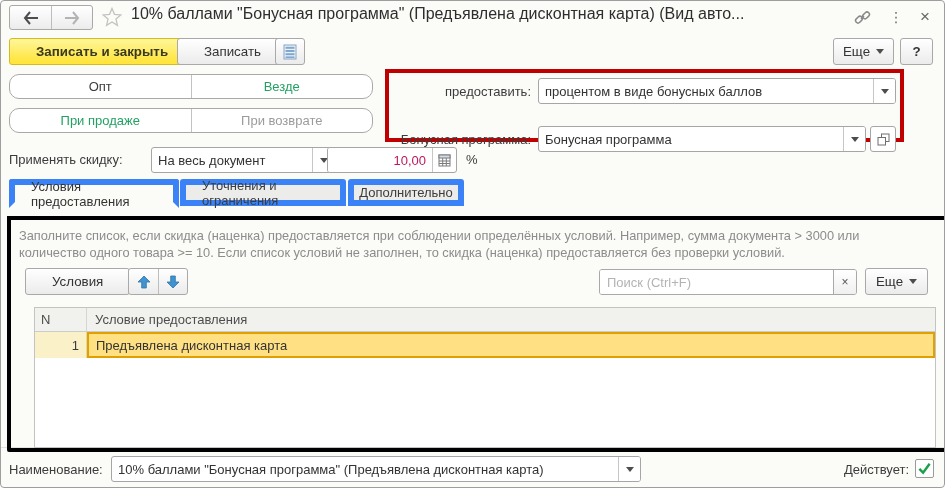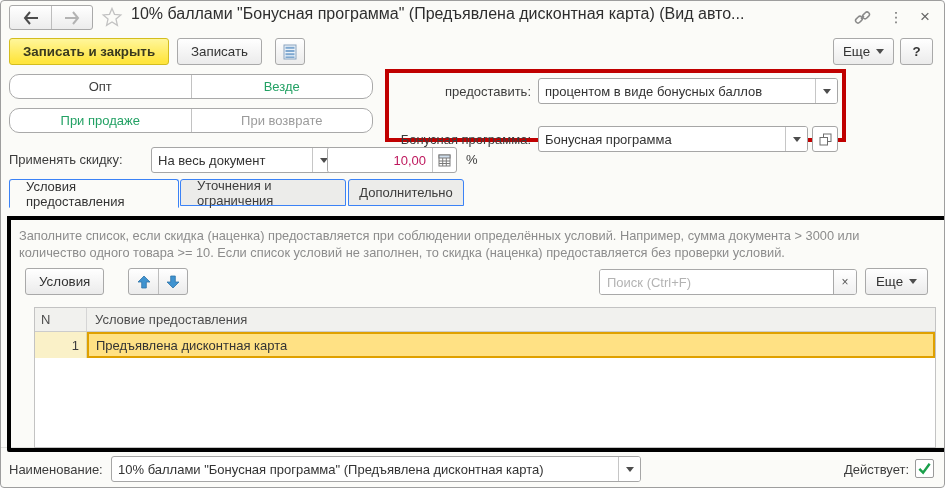--- a/index.html
+++ b/index.html
@@ -16,21 +16,21 @@
   .navbtn + .navbtn { border-left:1px solid #bdbdbd; }
   .star { position:absolute; left:100px; top:5px; width:22px; height:22px; }
   .wtitle { position:absolute; left:130px; top:4px; width:715px; font-size:16px; color:#2e2e2e; white-space:nowrap; overflow:hidden; }
   .t-ico { position:absolute; top:7px; width:18px; height:18px; display:flex; align-items:center; justify-content:center; color:#7a7a7a; cursor:pointer; }
   .ico-link { left:852px; }
   .ico-kebab { left:886px; font-size:14px; color:#6b6b6b; letter-spacing:0; }
   .ico-close { left:915px; font-size:17px; color:#666; }
   
   .btn {
     display:inline-flex; align-items:center; justify-content:center; gap:6px;
-    height:27px; padding:0 13px; border:1px solid #a9a9a9; border-radius:3px;
+    height:27px; padding:0 26px; border:1px solid #a9a9a9; border-radius:3px;
     background:linear-gradient(#ffffff,#ebebeb); color:#333; cursor:pointer; white-space:nowrap;
   }
   .btn.primary {
     background:linear-gradient(#fff69b 0%, #ffe53e 90%);
     border-color:#d3bd1e; font-weight:bold; color:#3a3a1e;
   }
   .cmd-saveclose { position:absolute; left:8px; top:37px; }
   .cmd-save { position:absolute; left:176px; top:37px; }
   .cmd-register { position:absolute; left:274px; top:37px; width:30px; padding:0; }
   .cmd-more { position:absolute; left:832px; top:37px; width:61px; }
@@ -39,39 +39,39 @@
   
   .seg { position:absolute; left:8px; display:flex; height:25px; border:1px solid #a9a9a9; border-radius:10px; background:#fff; overflow:hidden; }
   .seg-a { top:73px; width:364px; }
   .seg-b { top:107px; width:364px; }
   .seg > div { flex:1; display:flex; align-items:center; justify-content:center; cursor:pointer; color:#3c3c3c; }
   .seg > div + div { border-left:1px solid #c2c2c2; }
   .seg .sel { color:#23a164; }
   .seg .dim { color:#9b9b9b; }
   
   .highlight-frame {
-    position:absolute; left:384px; top:68px; width:461px; height:73px;
+    position:absolute; left:384px; top:68px; width:519px; height:73px;
     border:4px solid #c00000; padding:5px 4px 0 4px;
   }
   .frow { display:flex; align-items:center; height:26px; }
   .frow + .frow { margin-top:22px; }
   .flabel { width:138px; text-align:right; margin-right:7px; color:#3c3c3c; white-space:nowrap; }
   .combo { display:flex; flex:1; height:26px; border:1px solid #a6a6a6; border-radius:3px; background:#fff; overflow:hidden; }
   .combo input { flex:1; border:none; outline:none; padding:0 6px; font:13px "Liberation Sans", sans-serif; color:#333; background:transparent; min-width:0; }
   .combo .drop { width:22px; border-left:1px solid #c6c6c6; display:flex; align-items:center; justify-content:center; cursor:pointer; background:#fff; }
   .sq-btn { width:26px; height:26px; margin-left:4px; border:1px solid #a6a6a6; border-radius:3px; background:#fff; display:flex; align-items:center; justify-content:center; cursor:pointer; flex:none; }
   
   .apply-label { position:absolute; left:8px; top:151px; color:#3c3c3c; }
   .apply-combo { position:absolute; left:130px; top:146px; width:184px;margin-left:20px; }
   .num-field { position:absolute; left:326px; top:146px; width:130px; height:26px; display:flex; border:1px solid #a6a6a6; border-radius:3px; background:#fff; overflow:hidden; }
   .num-field input { flex:1; border:none; outline:none; text-align:right; padding:0 6px; font:13px "Liberation Sans", sans-serif; color:#be185d; min-width:0; }
   .num-field .calc { width:24px; border-left:1px solid #c6c6c6; display:flex; align-items:center; justify-content:center; cursor:pointer; }
   .pct { position:absolute; left:465px; top:151px; color:#3c3c3c; }
   
-  .tab { position:absolute; top:178px; height:27px; display:flex; align-items:center; justify-content:center; padding:0 16px; border:1px solid #3b82f6; border-radius:3px 3px 0 0; background:#ececea; cursor:pointer; color:#3c3c3c; z-index:1; }
+  .tab { position:absolute; top:178px; height:27px; display:flex; align-items:center; justify-content:center; padding:0 16px; border:6px solid #3b82f6; border-radius:3px 3px 0 0; background:#ececea; cursor:pointer; color:#3c3c3c; z-index:1; }
   .tab.active { background:#fbfbf8; border-bottom-color:#fbfbf8; height:29px; z-index:3; color:#333; }
   .tab1 { left:8px;  width:170px; }
   .tab2 { left:179px; width:166px; }
   .tab3 { left:347px; width:116px; }
   
   .panel { position:absolute; left:6px; top:215px; width:942px; height:236px; border:4px solid #000000; border-radius:0 2px 2px 2px; z-index:2; }
   .hint { position:absolute; left:8px; top:7px; width:868px; color:#8c8c8c; font-size:12.8px; line-height:17px; }
   .p-add { position:absolute; left:14px; top:48px; }
   .arrowgroup { position:absolute; left:117px; top:48px; display:flex; height:27px; border:1px solid #a9a9a9; border-radius:3px; background:linear-gradient(#ffffff,#ebebeb); overflow:hidden; }
   .arrowgroup .abtn { width:29px; display:flex; align-items:center; justify-content:center; cursor:pointer; }

